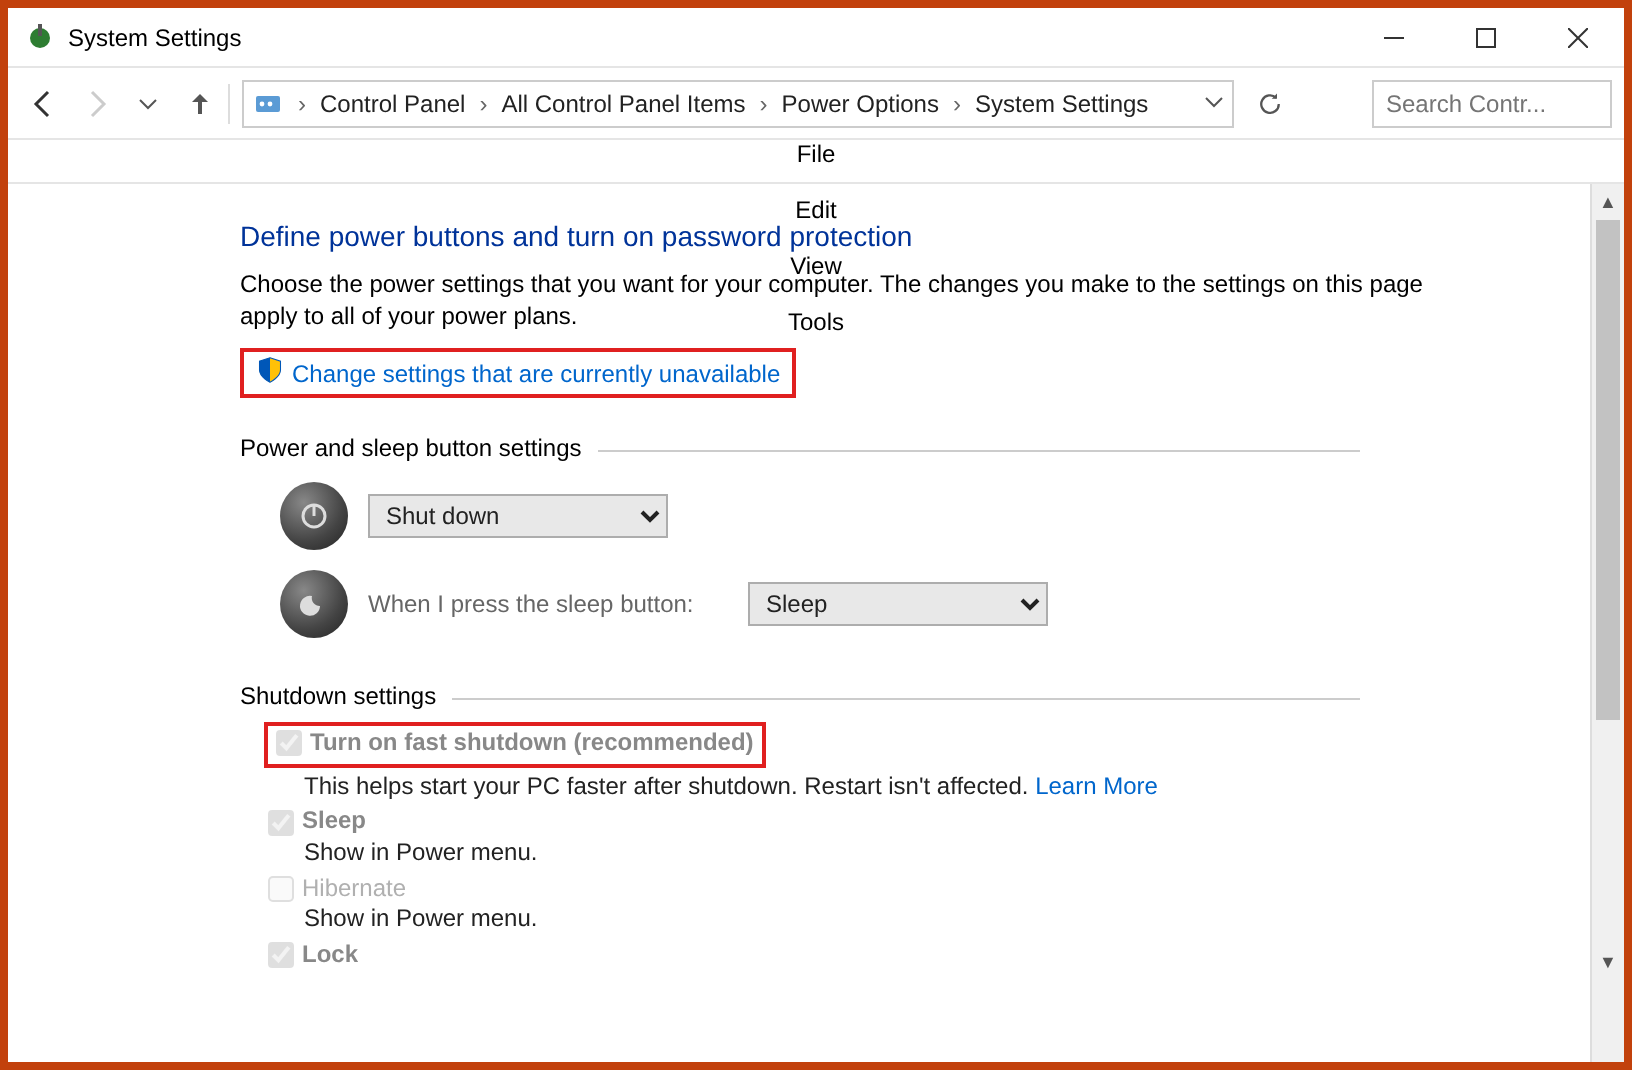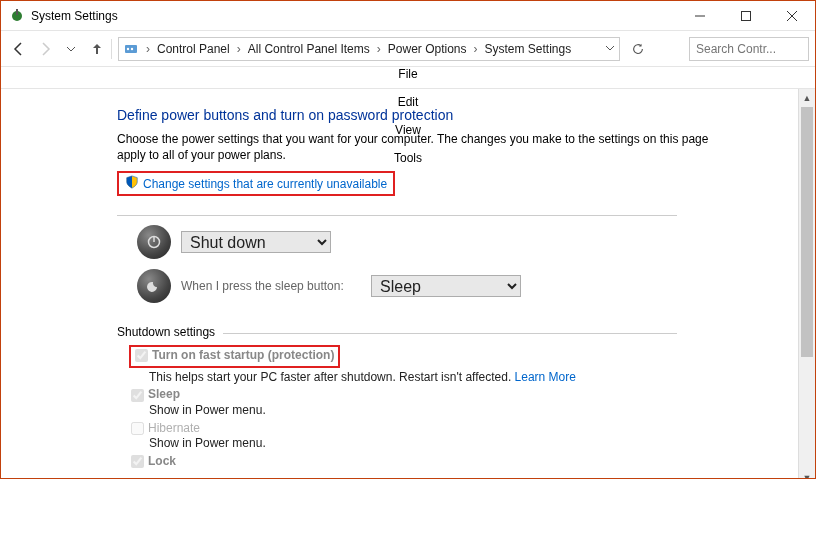--- a/index.html
+++ b/index.html
@@ -1,17 +1,17 @@
 <!DOCTYPE html>
 <html><head>
 <meta charset="utf-8">
 <style>
 * { box-sizing: border-box; margin: 0; padding: 0; }
 body { font-family: "Segoe UI", Tahoma, sans-serif; font-size: 12px; background: #fff; color: #000; }
-.window { width: 816px; height: 479px; border: 1px solid #c2410c; position: relative; overflow: hidden; }
+.window { width: 816px; height: 535px; border: 4px solid #c2410c; position: relative; overflow: hidden; }
 
 
 .titlebar { height: 30px; display: flex; align-items: center; padding-left: 8px; border-bottom: 1px solid #e5e5e5; }
 .titlebar .app-icon { width: 16px; height: 16px; margin-right: 6px; }
 .titlebar .title { flex: 1; }
 .win-controls { display: flex; height: 100%; }
 .win-controls div { width: 46px; display: flex; align-items: center; justify-content: center; color: #333; cursor: default; }
 .win-controls svg { display: block; }
 
 
@@ -46,21 +46,21 @@
 .highlight { border: 2px solid #e02020; padding: 2px 6px; display: inline-block; }
 
 .section-label { margin-top: 18px; }
 .rule-wrap { display: flex; align-items: center; width: 560px; gap: 8px; }
 .rule-wrap .line { flex: 1; border-top: 1px solid #ccc; transform: translateY(1px); }
 
 .button-row { display: flex; align-items: center; margin: 10px 0 0 20px; gap: 10px; }
 .round-icon { width: 34px; height: 34px; border-radius: 50%; background: radial-gradient(circle at 35% 30%, #888, #444 60%, #222); display: flex; align-items: center; justify-content: center; }
 .round-icon svg { display: block; }
 .button-row .lbl { width: 180px; color: #666; }
-select { width: 150px; height: 22px; background: #e8e8e8; border: 1px solid #adadad; font-size: 16px; padding: 0 4px; color: #222; }
+select { width: 150px; height: 22px; background: #e8e8e8; border: 1px solid #adadad; font-size: 12px; padding: 0 4px; color: #222; }
 
 .shutdown-item { margin: 2px 0 0 14px; line-height: 1.3; }
 .shutdown-item .head { display: flex; align-items: center; gap: 4px; }
 .shutdown-item .head label { color: #888; font-weight: 600; }
 .shutdown-item .head label.dim { color: #b0b0b0; font-weight: 400; }
 .shutdown-item .sub { margin-left: 18px; color: #222; }
 .shutdown-item a { color: #0066cc; text-decoration: none; }
 
 input[type=checkbox] { width: 13px; height: 13px; accent-color: #999; }
 input[type=checkbox]:disabled { opacity: 0.7; }
@@ -174,20 +174,21 @@
           <span><svg width="14" height="14" viewBox="0 0 16 16">
                 <path d="M8 1 L14 3 V8 C14 12 8 15 8 15 C8 15 2 12 2 8 V3 Z" fill="#ffc107" stroke="#0057b8" stroke-width="0.6"></path>
                 <path d="M8 1 L8 15 C8 15 2 12 2 8 V3 Z" fill="#0057b8"></path>
               </svg></span>
           <a href="#">Change settings that are currently unavailable</a>
         </span>
       </span>
 
       <div class="section-label">
         <div class="rule-wrap">
+            <span>Power and sleep button settings</span>
             <span class="line"></span>
           </div>
       </div>
 
       <div class="button-row">
         <span class="round-icon">
             <svg width="16" height="16" viewBox="0 0 16 16">
               <circle cx="8" cy="8" r="5.5" fill="none" stroke="#ddd" stroke-width="1.5"></circle>
               <line x1="8" y1="2" x2="8" y2="8" stroke="#ddd" stroke-width="1.5"></line>
             </svg>
@@ -209,21 +210,21 @@
         <div class="rule-wrap">
             <span>Shutdown settings</span>
             <span class="line"></span>
           </div>
       </div>
 
       <div style="margin-top:6px">
         <span class="highlight" style="padding:1px 4px; margin-left:12px;">
           <span class="head" style="display:inline-flex;align-items:center;gap:4px;">
             <input type="checkbox" checked="" disabled="" style="">
-            <label style="color:#888;font-weight:600">Turn on fast startup (protection)</label>
+            <label style="color:#888;font-weight:600">Turn on fast shutdown (recommended)</label>
           </span>
         </span>
         <div class="shutdown-item">
           <div class="sub"><span>This helps start your PC faster after shutdown. Restart isn't affected. </span><a href="#">Learn More</a></div>
         </div>
 
         <div class="shutdown-item">
           <div class="head">
               <input type="checkbox" checked="" disabled="" style="">
               <label>Sleep</label>

